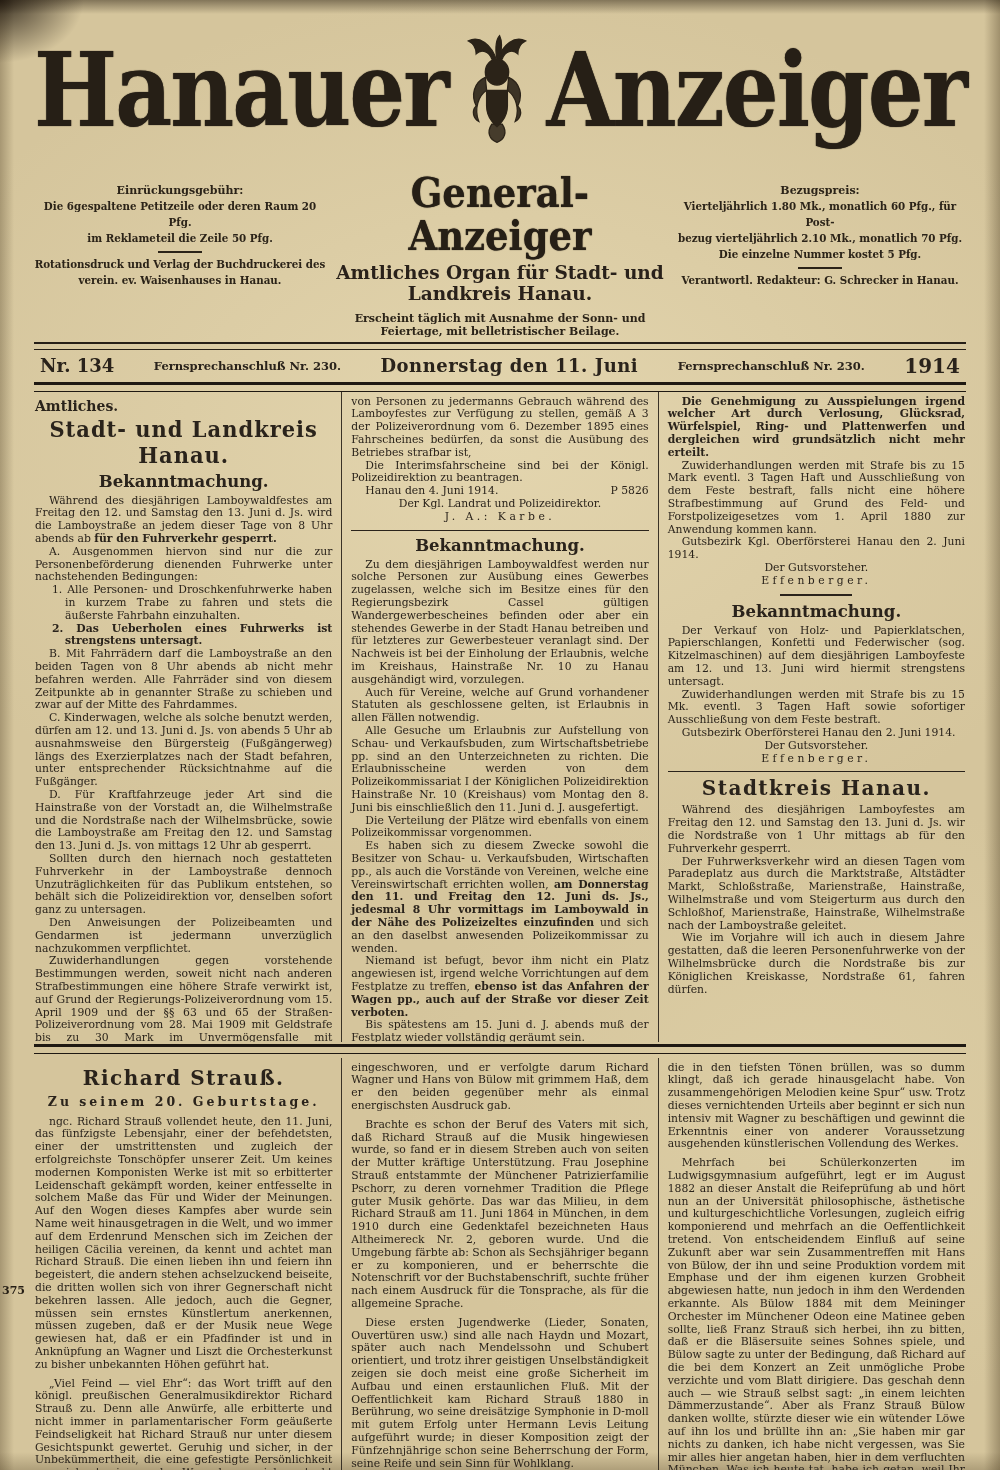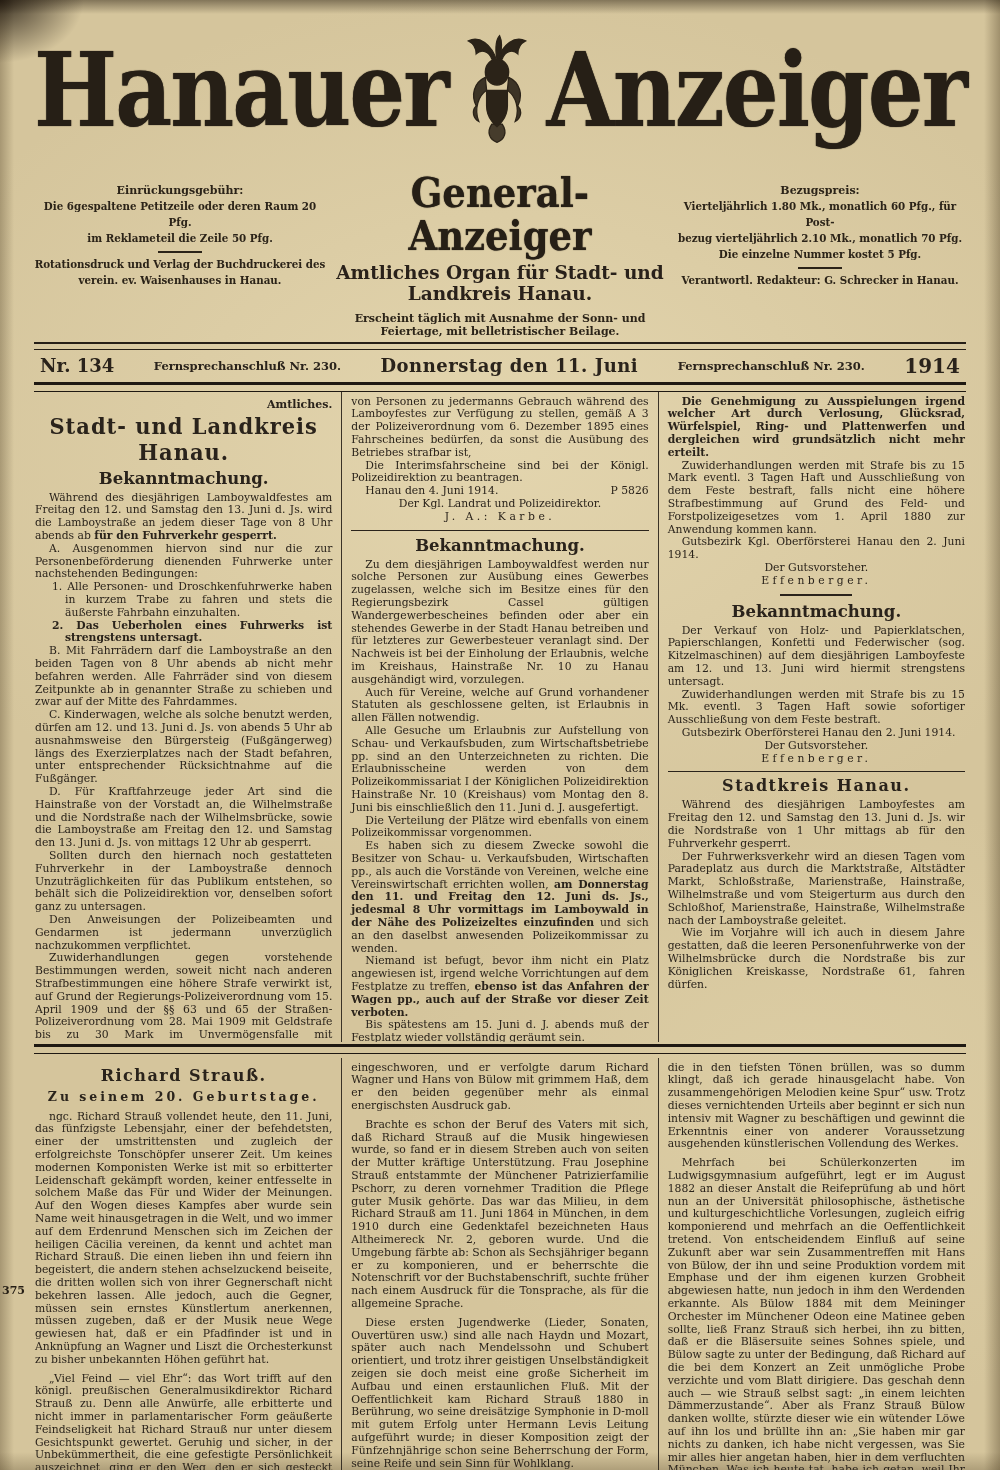--- a/index.html
+++ b/index.html
@@ -83,23 +83,23 @@
 
   .col p{
     margin:0;font-size:10.8px;line-height:12.8px;
     text-align:justify;text-indent:14px;color:#2a231b;
   }
   .col p.pc{text-indent:0;}
   .col p.pb{font-weight:bold;}
   .col p.li{text-indent:-13px;padding-left:30px;text-align:justify;}
   .col p.lib{text-indent:-13px;padding-left:30px;font-weight:bold;}
   .col p b{font-weight:bold;}
-  .col .h-small{font-size:11px;font-weight:bold;text-align:right;margin:2px 0 2px;}
+  .col .h-small{font-size:14px;font-weight:bold;text-align:left;margin:2px 0 2px;}
   .col .h-large{font-size:21px;font-weight:bold;text-align:center;letter-spacing:1px;margin:3px 0 1px;transform:scaleY(1.05);}
-  .col .h-large2{font-size:16px;font-weight:bold;text-align:center;letter-spacing:1.5px;margin:4px 0 4px;}
+  .col .h-large2{font-size:20px;font-weight:bold;text-align:center;letter-spacing:1.5px;margin:4px 0 4px;}
   .col .h-med{font-size:16.5px;font-weight:bold;text-align:center;margin:5px 0 4px;}
   .col .h-sub{font-size:12.5px;font-weight:bold;text-align:center;letter-spacing:3px;margin:3px 0 7px;}
   .col .sig{text-align:center;text-indent:0;}
   .col .sigsp{text-align:center;text-indent:0;letter-spacing:3.5px;}
   .col .docline{display:flex;justify-content:space-between;text-indent:0;}
   .col .docline span:first-child{padding-left:14px;}
   .divider{width:72px;border-top:2px solid #2a231b;margin:6px auto;}
   .rule{border-top:1px solid #2a231b;margin:6px 0 4px;}
 
   .feuilleton-sep{margin-top:2px;margin-bottom:4px;}

